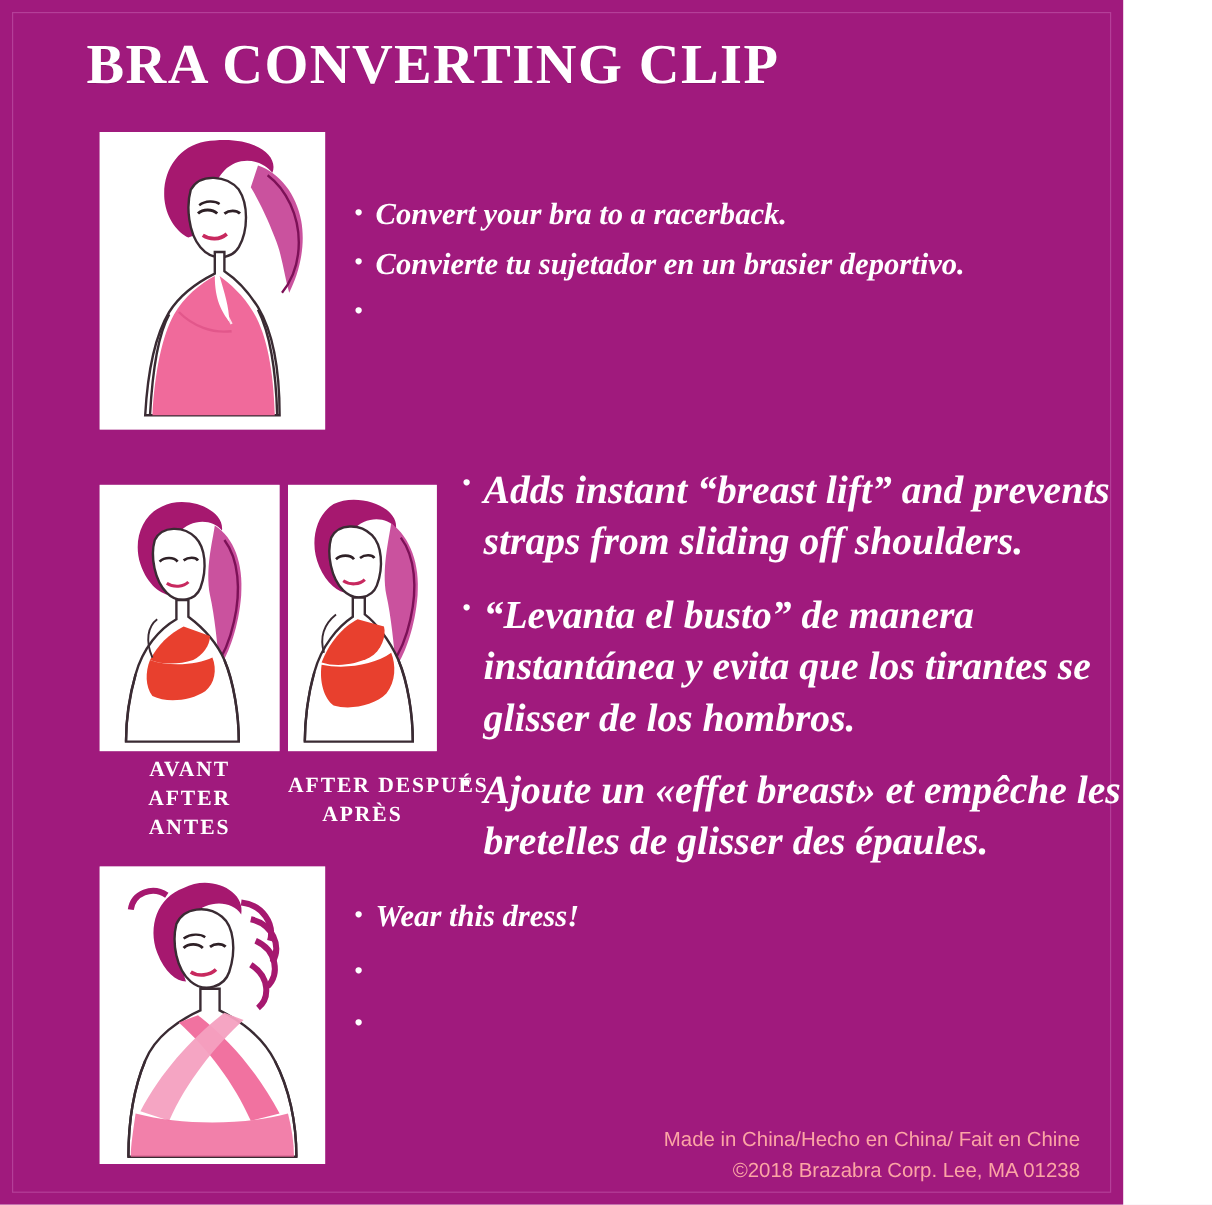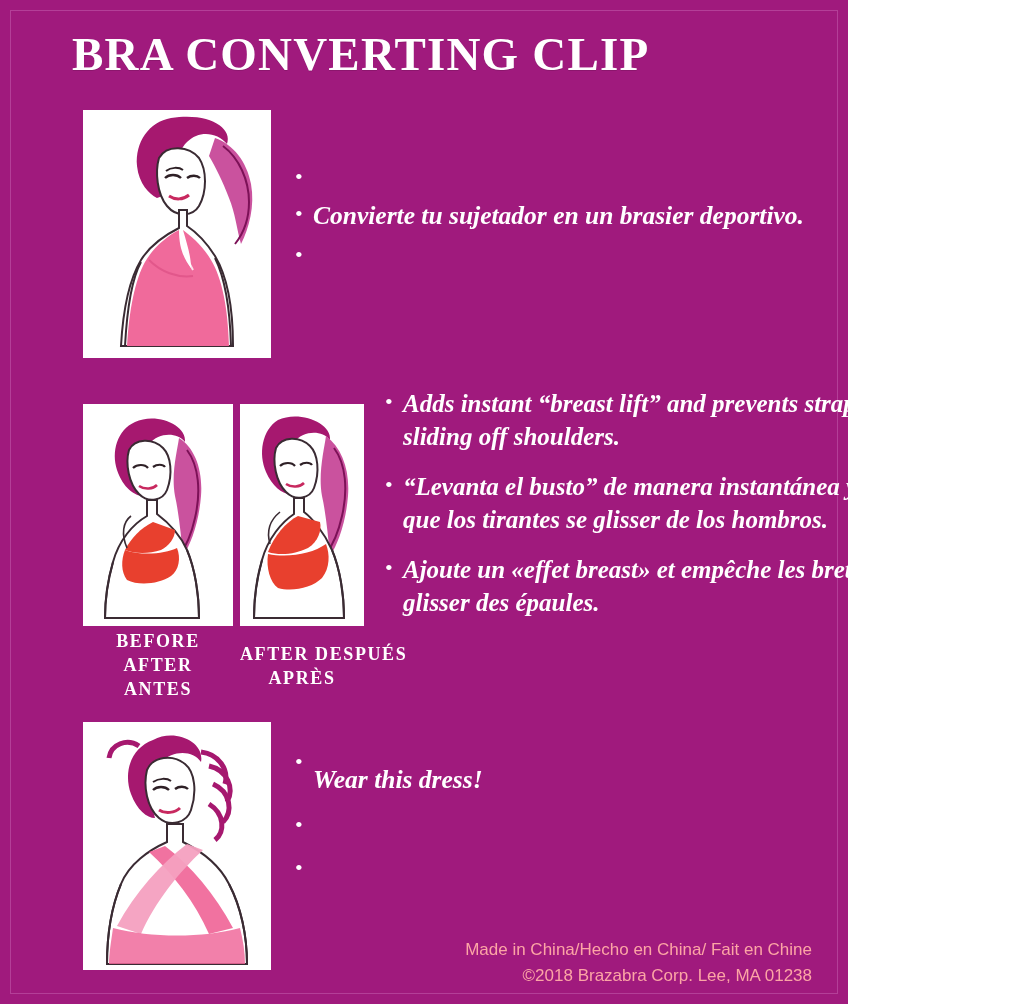--- a/index.html
+++ b/index.html
@@ -5,21 +5,21 @@
   html, body {
     margin: 0;
     padding: 0;
     background: #ffffff;
   }
   body {
     font-family: "Liberation Serif", serif;
   }
   .package {
     position: relative;
-    width: 848px;
+    width: 936px;
     height: 1004px;
     background: #a01a7d;
     overflow: hidden;
   }
   .inner-border {
     position: absolute;
     left: 10px;
     top: 10px;
     right: 10px;
     bottom: 10px;
@@ -90,25 +90,25 @@
     font-size: 25.5px;
     line-height: 1.26;
     color: #ffffff;
   }
 
   #bullets-racerback { left: 295px; top: 163px; width: 640px; }
   #bullets-racerback .bullet { margin-bottom: 9px; }
 
   #bullets-lift { left: 385px; top: 388px; width: 560px; }
   #bullets-lift .bullet { margin-bottom: 18px; }
-  #bullets-lift .txt { font-size: 25px; line-height: 1.3; }
+  #bullets-lift .txt { font-size: 33px; line-height: 1.3; }
 
   #bullets-dress { left: 295px; top: 748px; width: 560px; }
   #bullets-dress .bullet { margin-bottom: 15px; }
-  #bullets-dress .txt { font-size: 25.5px; margin-top: 16px; }
+  #bullets-dress .txt { font-size: 25.5px; }
 
   
   .footer {
     position: absolute;
     right: 36px;
     bottom: 16px;
     text-align: right;
     color: #fca5a5;
     font-family: "Liberation Sans", sans-serif;
     font-size: 17px;
@@ -216,33 +216,34 @@
 
       <path d="M66 130 C90 152 112 180 126 212 L150 206 C132 172 108 144 82 124 Z" fill="#f06a9b" opacity="0.95"></path>
       <path d="M120 128 C96 150 72 180 58 212 L34 204 C52 170 78 142 104 122 Z" fill="#f4a0c0" opacity="0.95"></path>
       <path d="M30 206 C28 220 26 232 26 242 L162 242 C162 230 160 218 157 206 C120 216 68 216 30 206 Z" fill="#f06a9b" opacity="0.85"></path>
       <path d="M38 162 C28 186 24 216 24 242" fill="none" stroke="#3a2b33" stroke-width="2"></path>
       <path d="M146 162 C158 186 164 214 164 242" fill="none" stroke="#3a2b33" stroke-width="2"></path>
     </svg>
   </div>
 
   <div class="caption" id="caption-before">
-    <div>BEFORE</div>
+    <div>AVANT</div>
     <div>AFTER</div>
     <div>ANTES</div>
   </div>
 
   <div class="caption" id="caption-after">
     <div>AFTER DESPUÉS</div>
     <div>APRÈS</div>
   </div>
 
   <div class="bullets" id="bullets-racerback">
     <div class="bullet">
       <span class="dot">•</span>
+      <span class="txt">Convert your bra to a racerback.</span>
     </div>
     <div class="bullet">
       <span class="dot">•</span>
       <span class="txt">Convierte tu sujetador en un brasier deportivo.</span>
     </div>
     <div class="bullet">
       <span class="dot">•</span>
     </div>
   </div>
 

